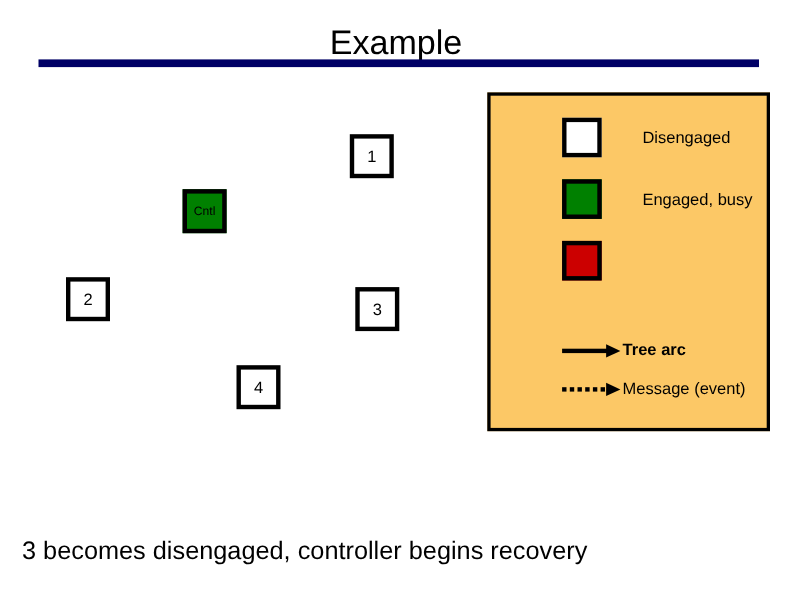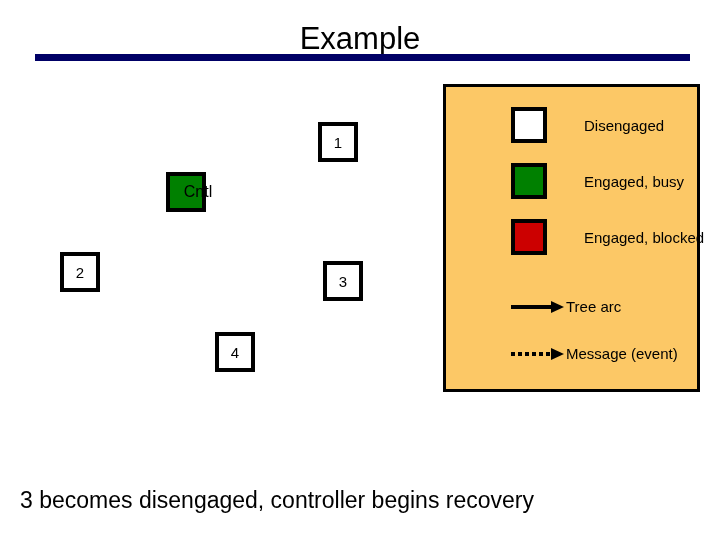--- a/index.html
+++ b/index.html
@@ -63,22 +63,22 @@
   #node-1 { left: 318px; top: 122px;  width: 40px; height: 40px; }
   #node-2 { left: 60px;  top: 252px;  width: 40px; height: 40px; }
   #node-3 { left: 323px; top: 261px;  width: 40px; height: 40px; }
   #node-4 { left: 215px; top: 332px;  width: 40px; height: 40px; }
   #node-cntl {
     left: 166px; top: 172px; width: 40px; height: 40px;
     overflow: visible;
   }
   #node-cntl .node-label {
     position: relative;
-    left: 12px;
-    font-size: 16px;
+    left: 0px;
+    font-size: 11px;
   }
 
   
   #legend {
     position: absolute;
     left: 443px;
     top: 84px;
     width: 257px;
     height: 308px;
     box-sizing: border-box;
@@ -111,21 +111,21 @@
 
   #legend-row-disengaged { left: 29px; top: 20px; }
   #legend-row-disengaged .legend-text { margin-left: 37px; }
 
   #legend-row-busy { left: 29px; top: 76px; }
   #legend-row-busy .legend-text { margin-left: 37px; }
 
   #legend-row-blocked { left: 29px; top: 132px; }
   #legend-row-blocked .legend-text { margin-left: 37px; }
 
-  #legend-row-treearc { left: 29px; top: 211px; }
+  #legend-row-treearc { left: 29px; top: 223px; font-weight: bold; }
   #legend-row-treearc .legend-text { margin-left: 1px; }
 
   #legend-row-message { left: 29px; top: 258px; }
   #legend-row-message .legend-text { margin-left: 1px; }
 
   
   .arrow-solid {
     position: relative;
     width: 54px;
     height: 12px;
@@ -219,21 +219,20 @@
     <span class="legend-text">Disengaged</span>
   </div>
 
   <div class="legend-row" id="legend-row-busy">
     <span class="swatch green"></span>
     <span class="legend-text">Engaged, busy</span>
   </div>
 
   <div class="legend-row" id="legend-row-blocked">
     <span class="swatch red"></span>
-    <span class="legend-text">Engaged, blocked</span>
   </div>
 
   <div class="legend-row" id="legend-row-treearc">
     <span class="arrow-solid">
       <span class="shaft"></span>
       <span class="head"></span>
     </span>
     <span class="legend-text">Tree arc</span>
   </div>
 

